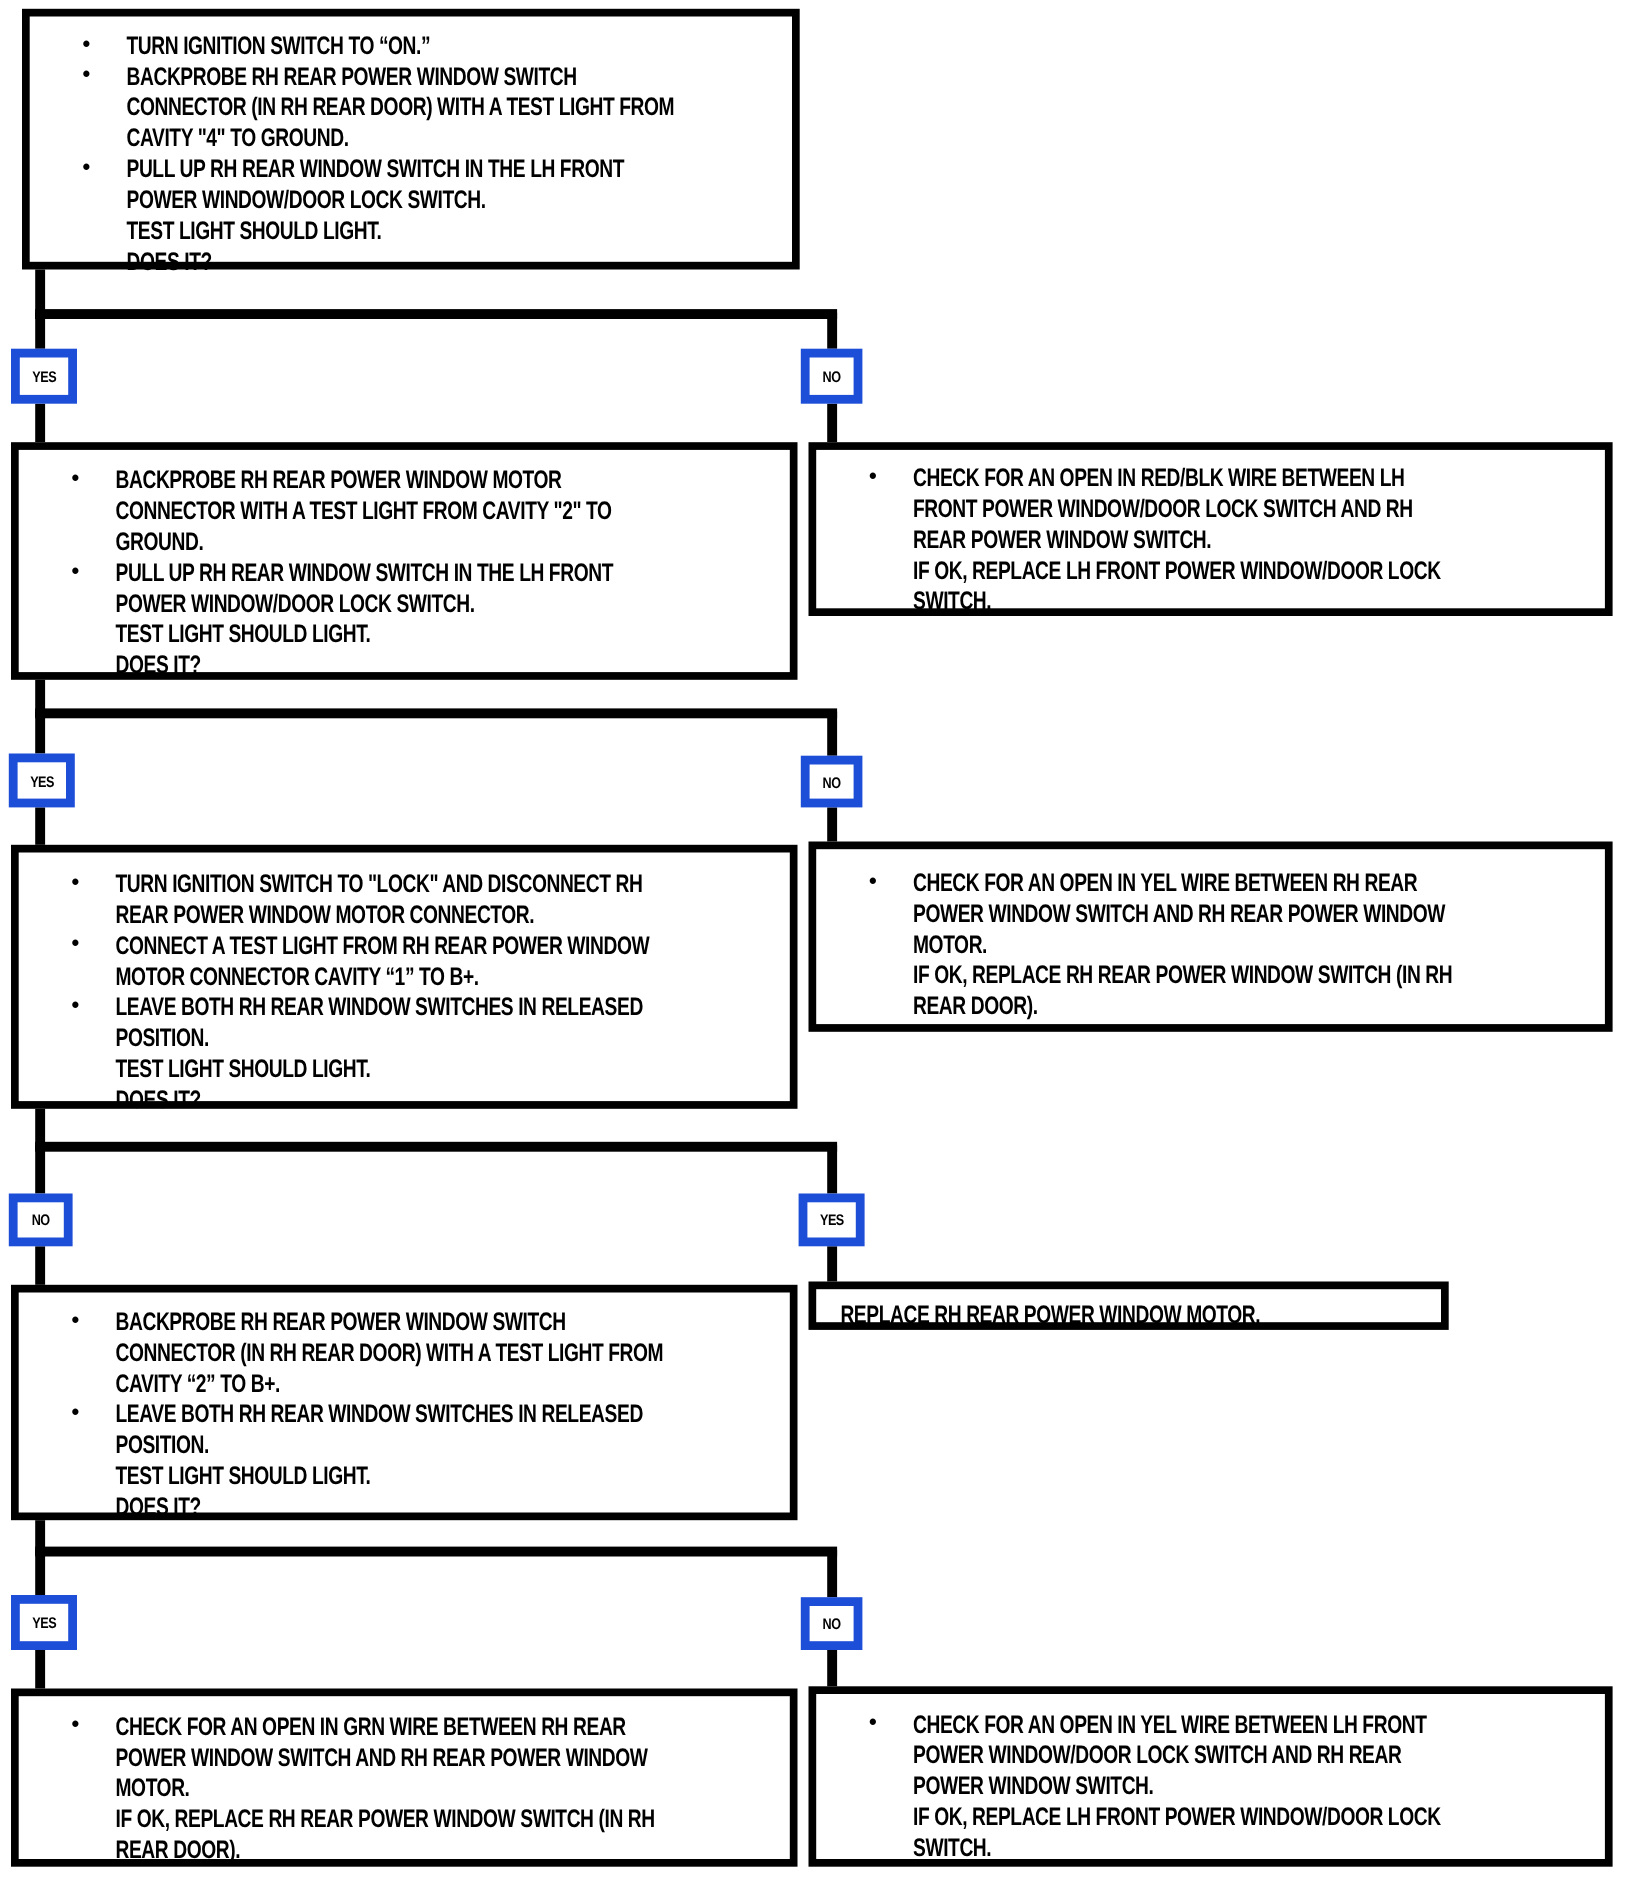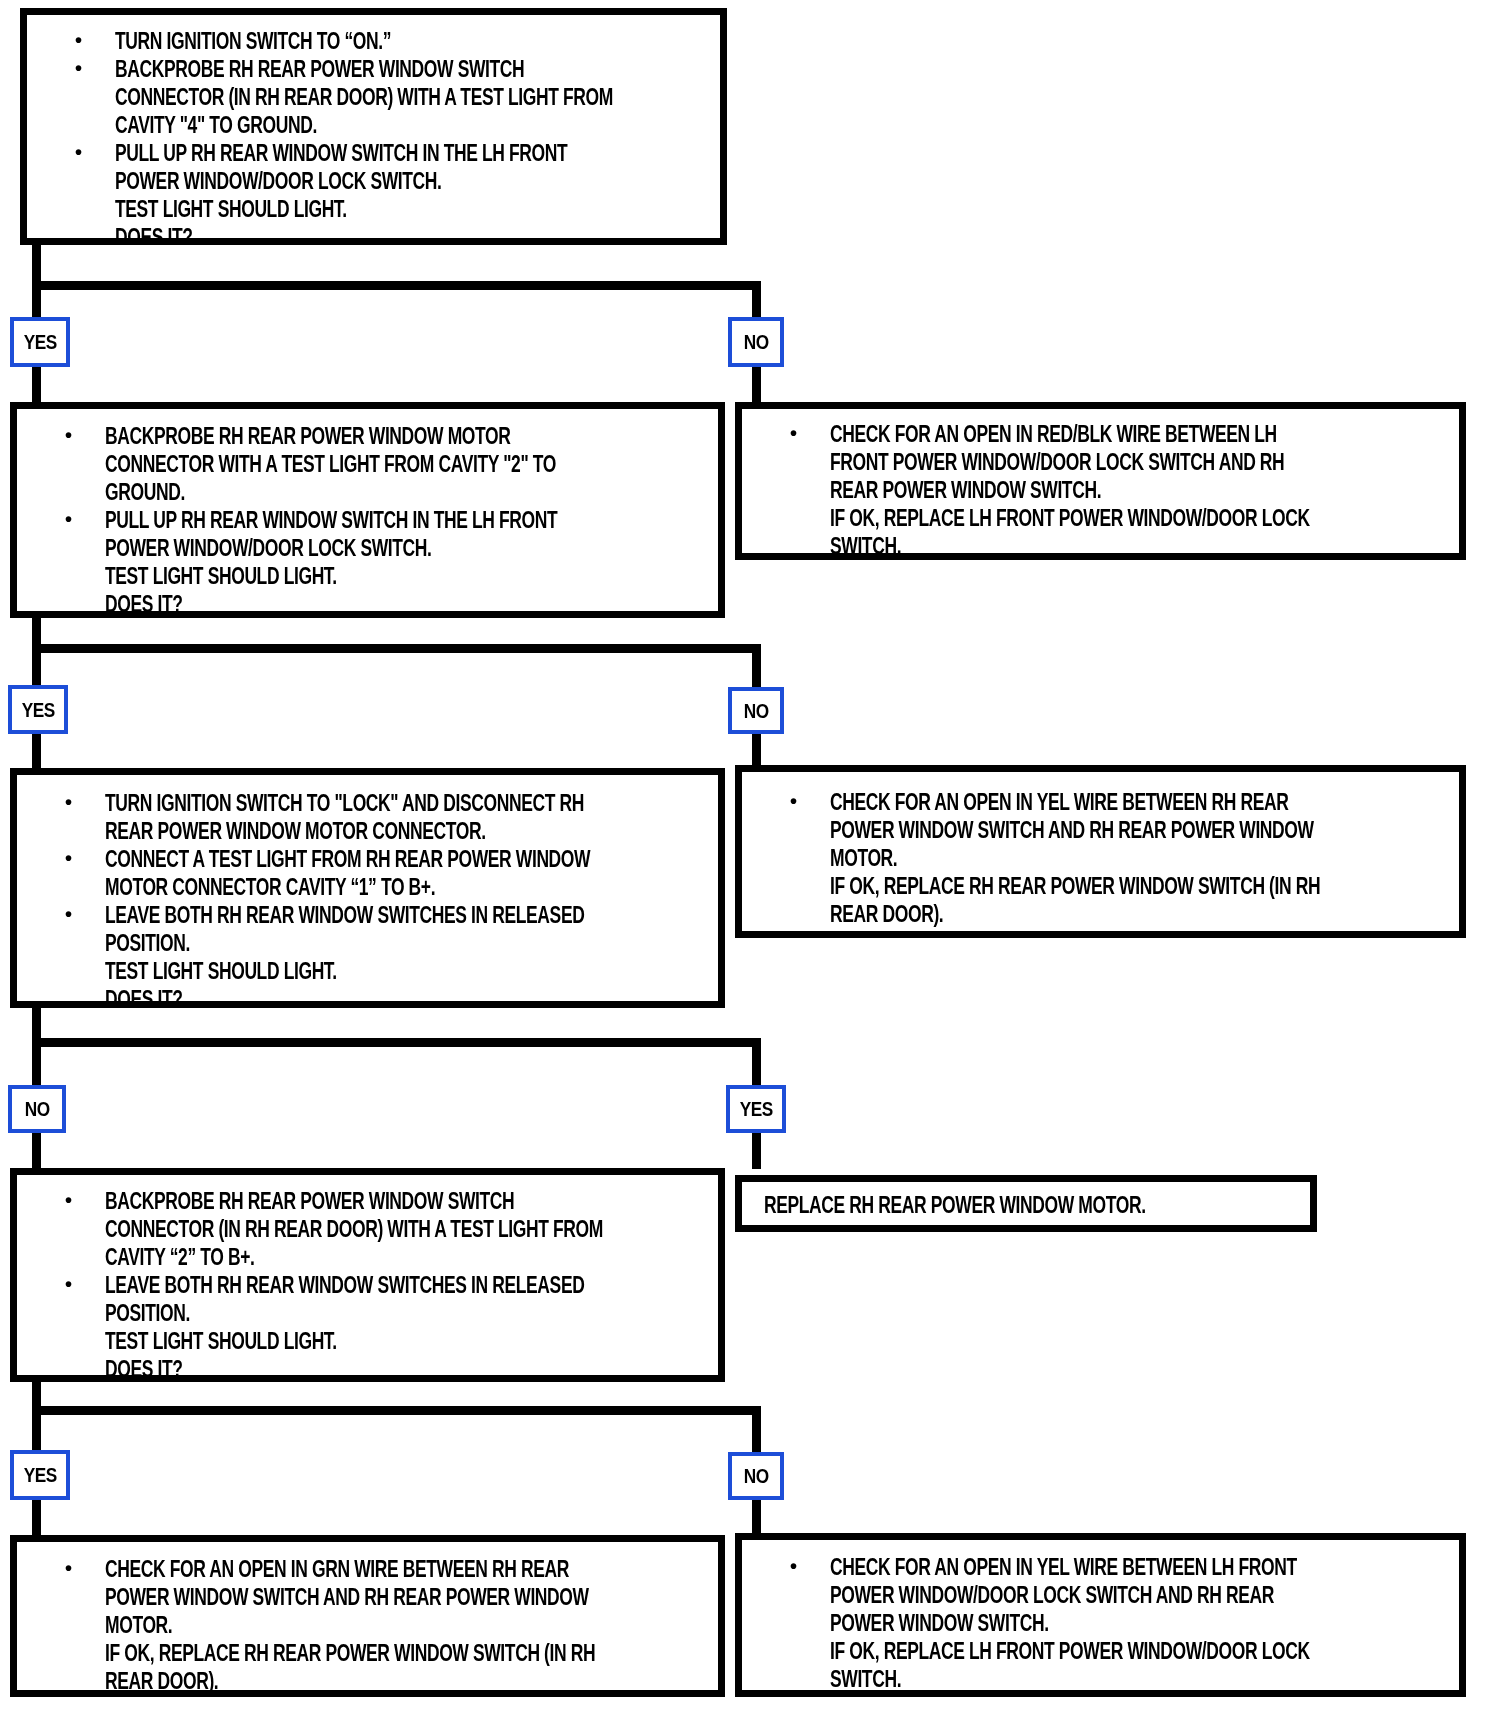--- a/index.html
+++ b/index.html
@@ -38,27 +38,27 @@
     font-size: 23px;
     line-height: 28px;
     letter-spacing: -0.5px;
     width: 840px;
     transform: scaleX(0.76);
     transform-origin: 0 0;
   }
   
   .lbl {
     position: absolute;
-    border: 4px solid #1d4ed8;
+    border: 8px solid #1d4ed8;
     background: #ffffff;
     box-sizing: border-box;
     display: flex;
     align-items: center;
     justify-content: center;
-    font-size: 21px;
+    font-size: 14px;
     letter-spacing: -0.5px;
     overflow: hidden;
   }
   .lbl .inner { transform: scaleX(0.82); white-space: nowrap; }
 </style>
 </head>
 <body>
 
 <div class="page">
 
@@ -188,21 +188,21 @@
     <div class="item">
       <span class="bullet">•</span>
       <span class="txt">CHECK FOR AN OPEN IN YEL WIRE BETWEEN RH REAR
 POWER WINDOW SWITCH AND RH REAR POWER WINDOW
 MOTOR.
 IF OK, REPLACE RH REAR POWER WINDOW SWITCH (IN RH
 REAR DOOR).</span>
     </div>
   </div>
 
-  <div class="node plain" style="left:735px; top:1165px; width:582px; height:57px;margin-top:10px;">
+  <div class="node plain" style="left:735px; top:1165px; width:582px; height:44px;">
     <div class="item">
       <span class="txt">REPLACE RH REAR POWER WINDOW MOTOR.</span>
     </div>
   </div>
 
   <div class="node" style="left:735px; top:1533px; width:731px; height:164px; padding-top:13px;">
     <div class="item">
       <span class="bullet">•</span>
       <span class="txt">CHECK FOR AN OPEN IN YEL WIRE BETWEEN LH FRONT
 POWER WINDOW/DOOR LOCK SWITCH AND RH REAR

